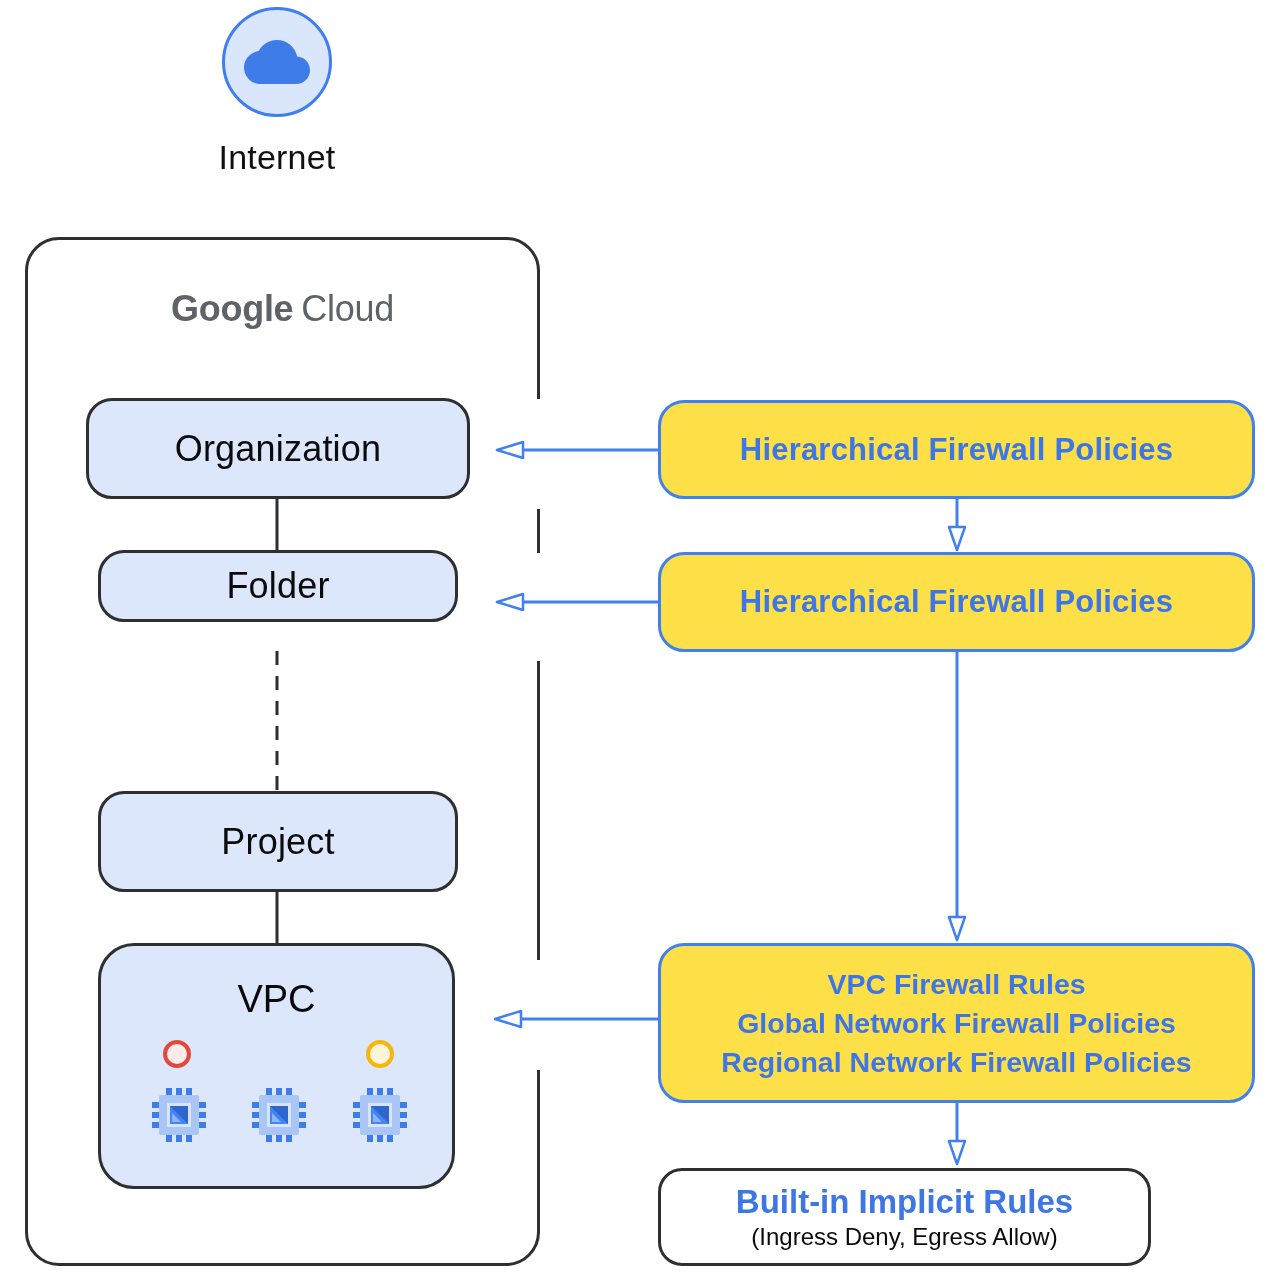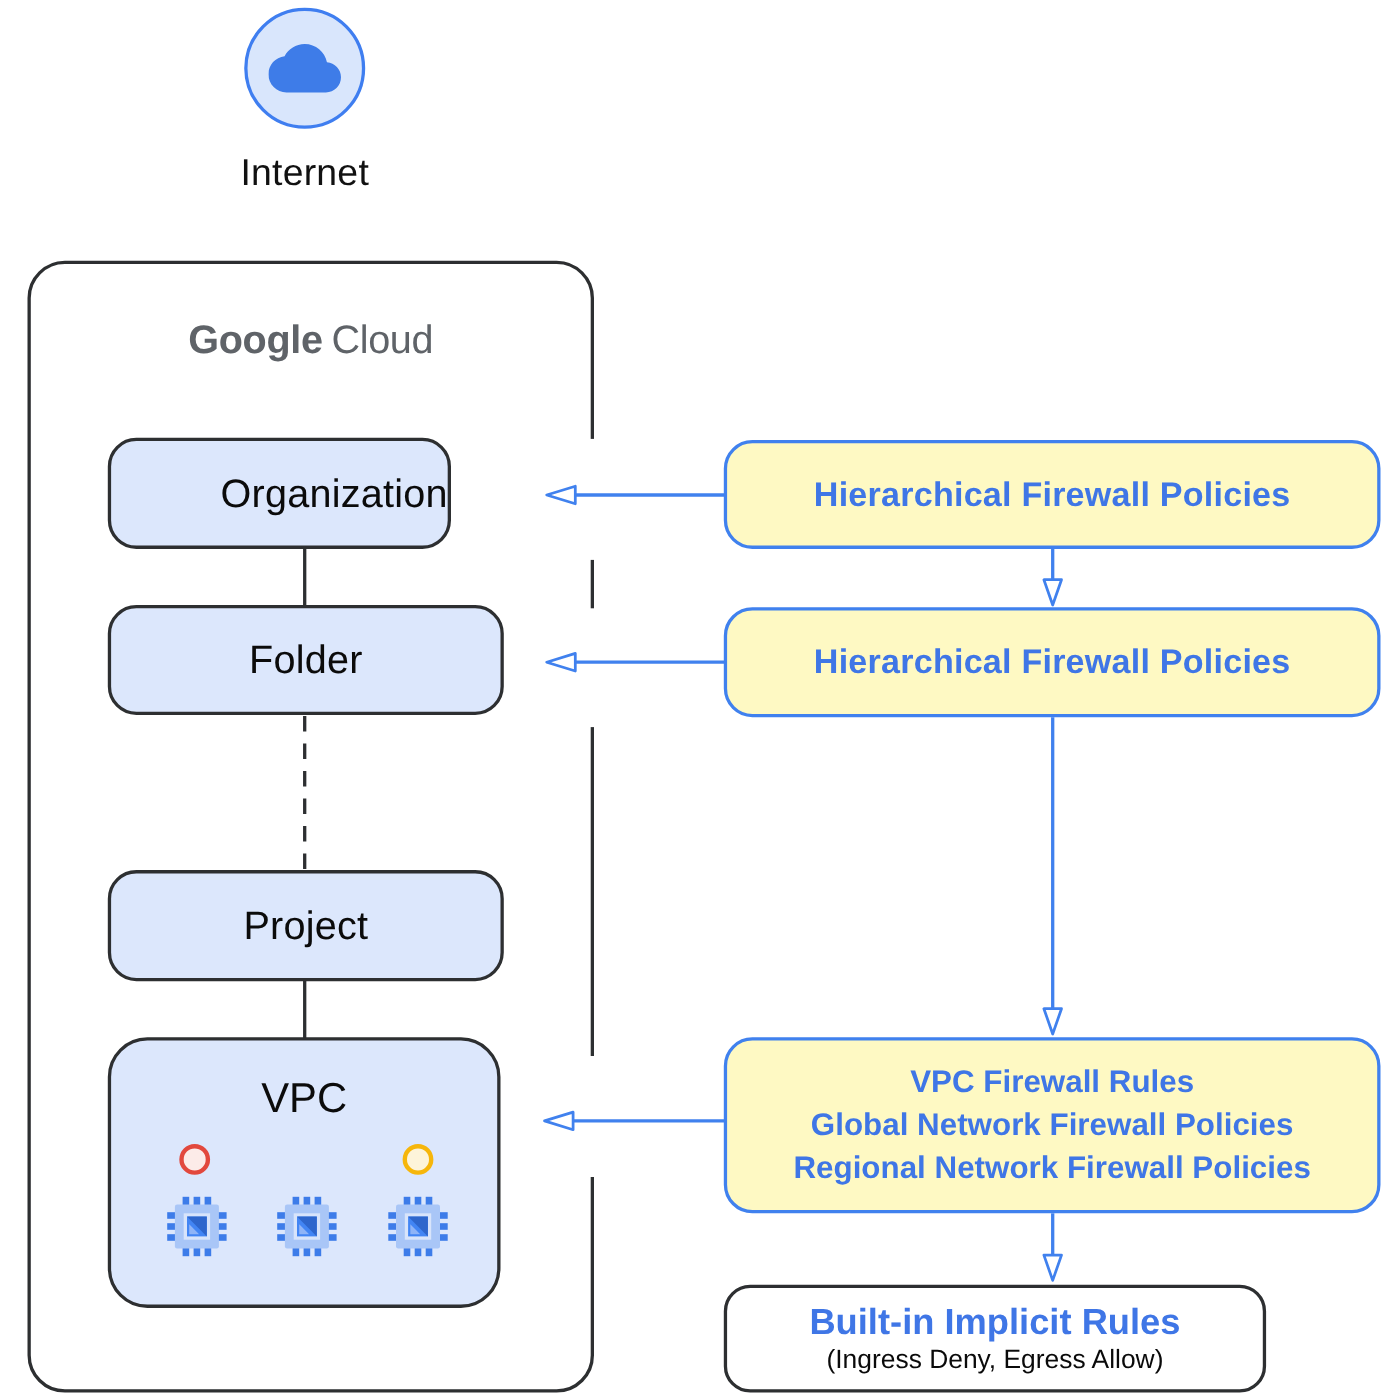--- a/index.html
+++ b/index.html
@@ -33,25 +33,25 @@
   .gc-logo .brand{font-weight:600;}
   .gc-logo .product{font-weight:400;margin-left:8px;}
   
   .overlay{position:absolute;left:0;top:0;z-index:3;pointer-events:none;}
   
   .node{
     position:absolute;box-sizing:border-box;display:flex;align-items:center;justify-content:center;
     z-index:4;border-radius:26px;
   }
   .node-dark{background:#dce7fc;border:3px solid #2d2f31;}
-  .node-blue{background:#fef9c3;border:3px solid #4081ee;}
+  .node-blue{background:#fde047;border:3px solid #4081ee;}
   .left-label{font-size:36px;font-weight:500;color:#0b0b0b;letter-spacing:0.2px;}
   .blue-label{font-size:31px;font-weight:600;color:#3f76e6;letter-spacing:0.2px;}
-  .org-box{left:98px;top:398px;width:312px;height:101px;justify-content:flex-end;}
-  .folder-box{left:98px;top:550px;width:360px;height:100px;}
+  .org-box{left:86px;top:398px;width:384px;height:101px;}
+  .folder-box{left:98px;top:550px;width:360px;height:72px;}
   .project-box{left:98px;top:791px;width:360px;height:101px;}
   
   .vpc-box{
     position:absolute;left:98px;top:943px;width:357px;height:246px;box-sizing:border-box;
     background:#dce7fc;border:3px solid #2d2f31;border-radius:36px;z-index:4;
   }
   .vpc-title{
     position:absolute;left:0;top:32px;width:100%;text-align:center;
     font-size:38px;font-weight:500;color:#0b0b0b;
   }

